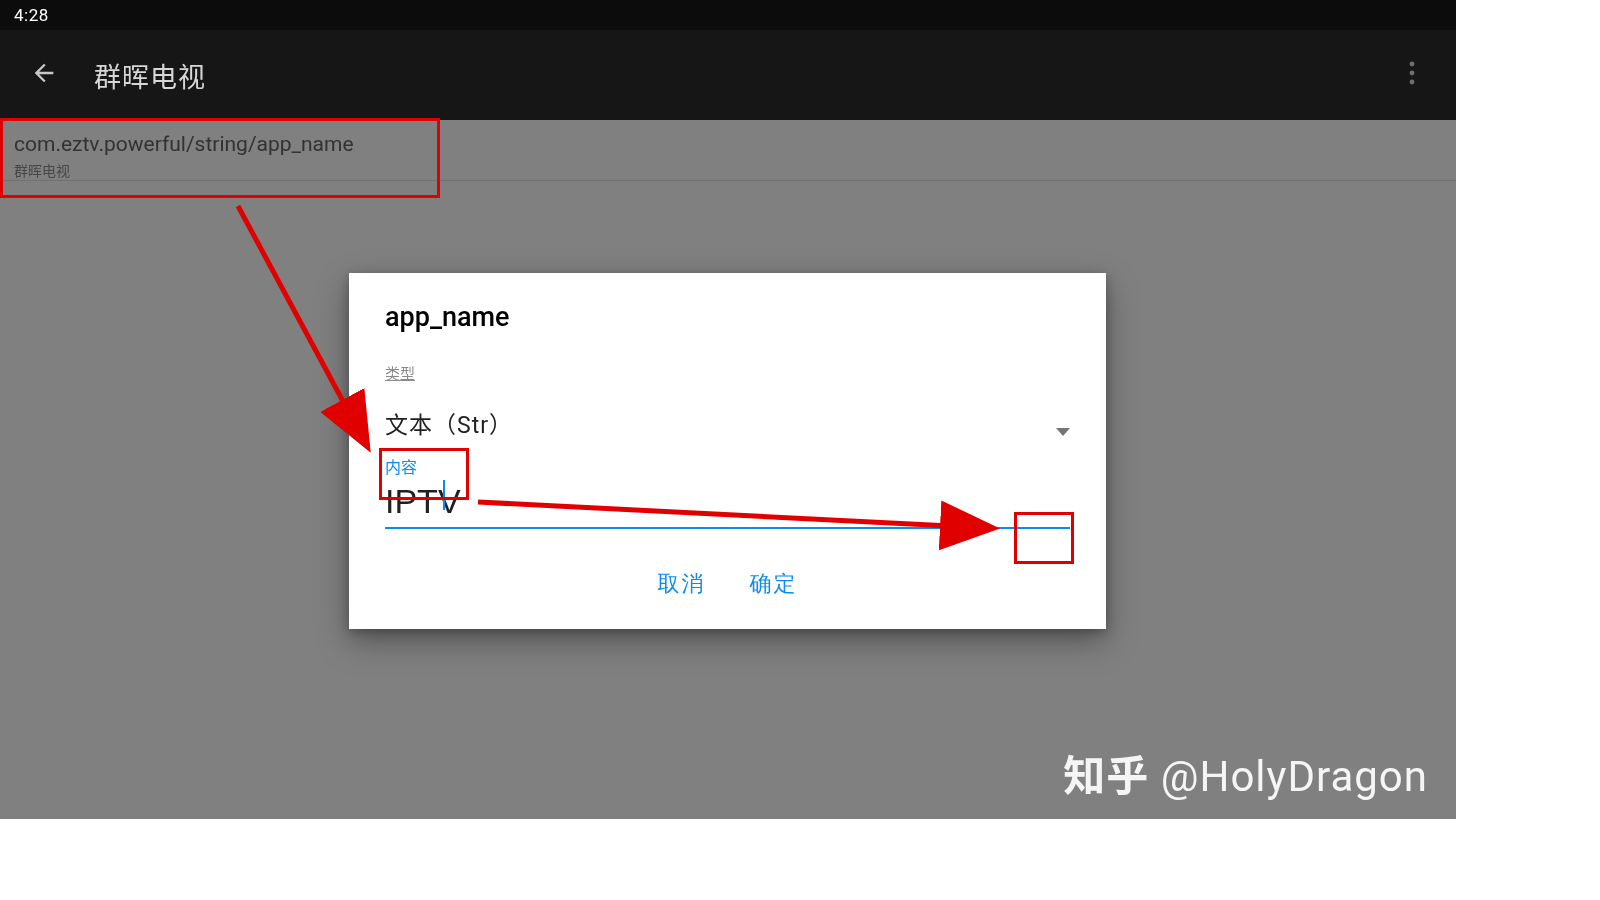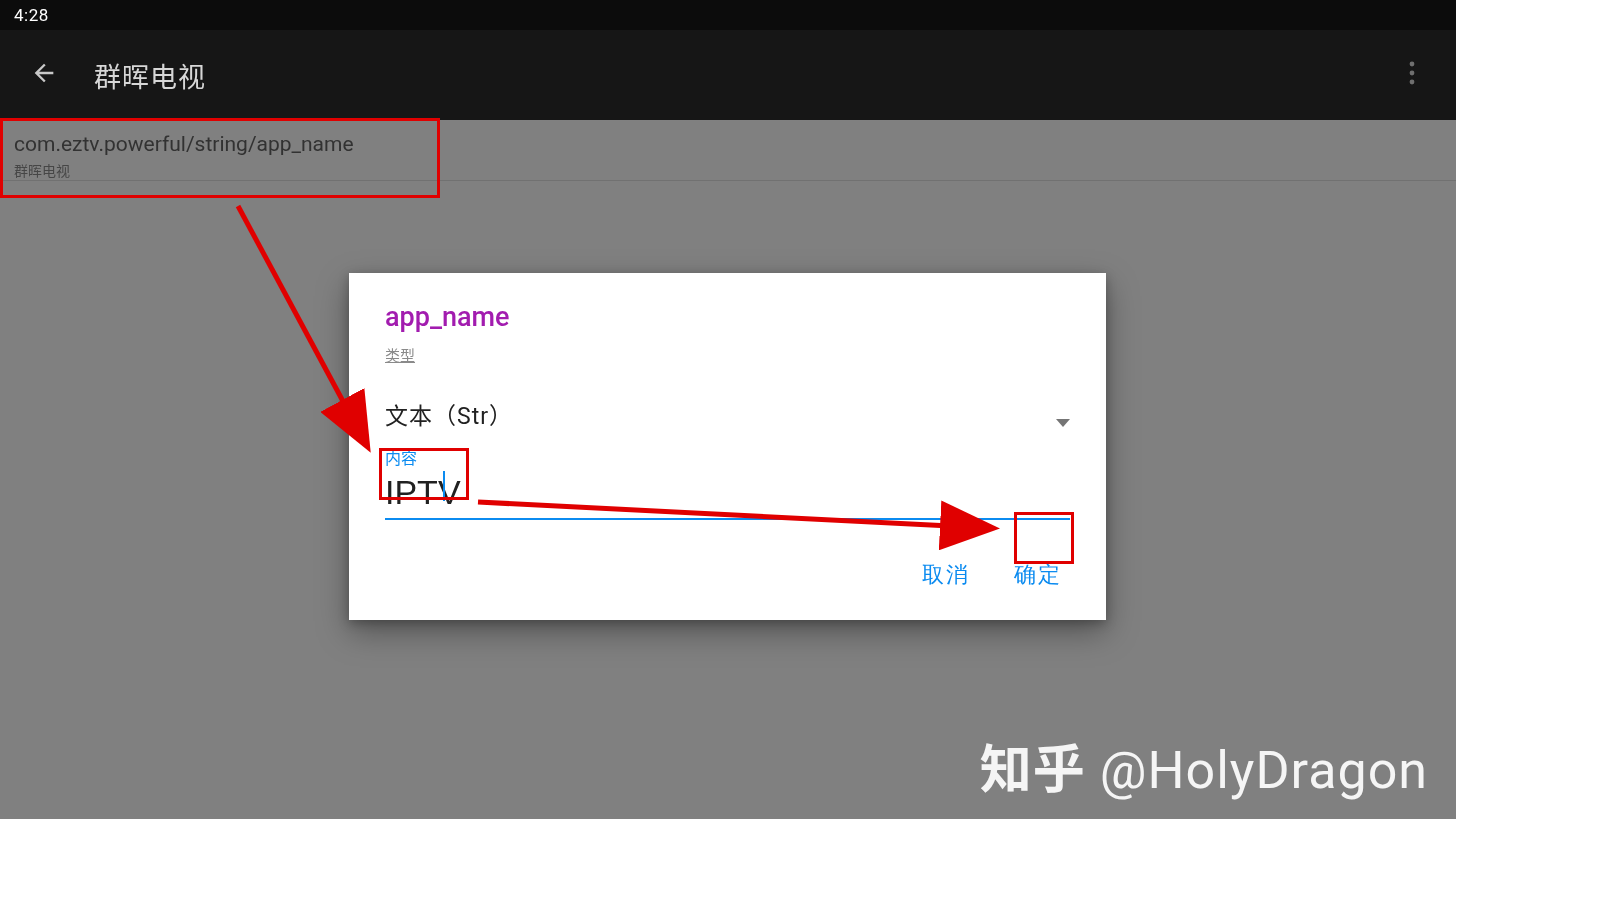--- a/index.html
+++ b/index.html
@@ -17,38 +17,38 @@
   .more-btn svg { width: 6px; height: 24px; fill: #6f6f6f; }
   
   .list { background: #808080; }
   .list-item { padding: 12px 14px 0; border-bottom: 1px solid #6e6e6e; }
   .li-primary { font-size: 21px; color: #222; }
   .li-secondary { font-size: 14px; color: #3a3a3a; margin-top: 4px; }
   
   .scrim { position: absolute; left: 0; right: 0; top: 120px; bottom: 0; background: rgba(128,128,128,0.18); }
   
   .dialog { position: absolute; left: 349px; top: 273px; width: 757px; background: #fff; box-shadow: 0 12px 30px rgba(0,0,0,.35), 0 3px 10px rgba(0,0,0,.25); padding: 28px 36px 14px; }
-  .dlg-title { font-size: 27px; font-weight: 500; color: #a21caf; margin-bottom: 11px; }
-  .field-label { font-size: 15px; color: #8a8a8a; margin-bottom: 16px; text-decoration: underline; }
+  .dlg-title { font-size: 27px; font-weight: 500; color: #000000; margin-bottom: 29px; }
+  .field-label { font-size: 15px; color: #8a8a8a; margin-bottom: 7px; text-decoration: underline; }
   .select-row { display: flex; align-items: flex-end; height: 50px; margin-bottom: 14px; cursor: pointer; }
   .select-text { font-size: 23px; color: #212121; letter-spacing: 1px; }
   .select-caret { margin-left: auto; }
   .select-caret svg { width: 14px; height: 8px; fill: #757575; }
   .content-label { font-size: 16px; color: #0b8bf0; margin-top: 2px; }
   .input-wrap { position: relative; }
   .text-input { width: 100%; border: none; outline: none; font-size: 34px; color: #212121; padding: 4px 0 8px; background: transparent; }
   .underline { position: absolute; left: 0; right: 0; bottom: 0; height: 2px; background: #0b8bf0; }
   .cursor { position: absolute; left: 58px; top: 2px; width: 2px; height: 30px; background: #0b8bf0; }
-  .actions { display: flex; justify-content: flex-end; gap: 36px; margin-top: 26px; padding: 8px 4px 10px; }
+  .actions { display: flex; justify-content: center; gap: 36px; margin-top: 26px; padding: 8px 4px 10px; }
   .flat-btn { font-size: 22px; color: #0b8bf0; background: none; border: none; cursor: pointer; letter-spacing: 2px; font-weight: 400; padding: 6px 4px; }
   
   .redbox { position: absolute; border: 3px solid #e00000; pointer-events: none; }
   .arrow-svg { position: absolute; pointer-events: none; }
   
-  .watermark { position: absolute; right: 28px; bottom: 16px; font-size: 52px; color: rgba(255,255,255,0.92); font-weight: 400; letter-spacing: 1px; white-space: nowrap; }
+  .watermark { position: absolute; right: 28px; bottom: 16px; font-size: 42px; color: rgba(255,255,255,0.92); font-weight: 400; letter-spacing: 1px; white-space: nowrap; }
   .watermark .zh { font-weight: 700; font-family: "PingFang SC","Noto Sans CJK SC",sans-serif; }
 </style>
 </head>
 <body>
 
 <div class="frame">
   <div class="viewport">
 
     <div class="statusbar">
       <span>4:28</span>

